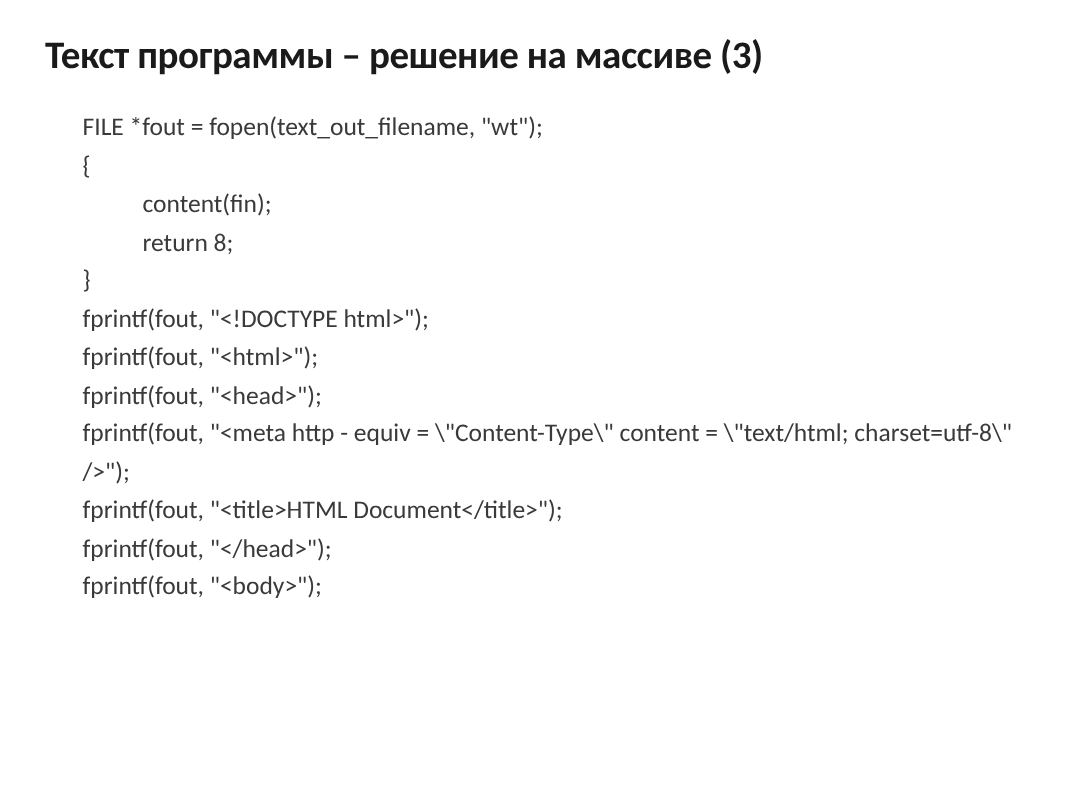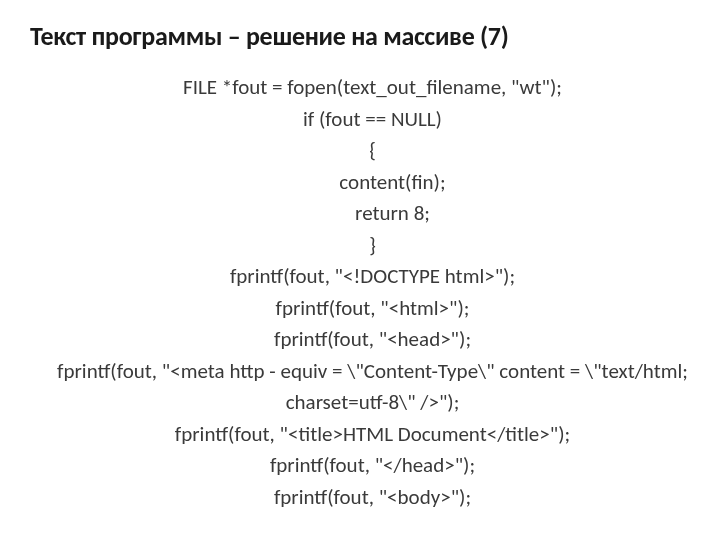--- a/index.html
+++ b/index.html
@@ -17,42 +17,40 @@
     }
     .title {
       font-weight: bold;
       font-size: 26px;
       color: #1a1a1a;
       margin-bottom: 20px;
       letter-spacing: -0.3px;
     }
     .code-block {
       padding-left: 25px;
-      font-size: 21px;
+      font-size: 17px;
       line-height: 1.5;
       color: #3a3a3a;
       font-family: Calibri, Arial, sans-serif;
-      text-align: center;
     }
     .code-line {
       white-space: pre-wrap;
       word-wrap: break-word;
     }
     .indent {
       padding-left: 40px;
     }
   </style>
 </head>
 <body>
 
-<div class="title">Текст программы – решение на массиве (7)</div>
+<div class="title">Текст программы – решение на массиве (3)</div>
 
 <div class="code-block">
   <div class="code-line">FILE *fout = fopen(text_out_filename, "wt");</div>
-  <div class="code-line">if (fout == NULL)</div>
   <div class="code-line">{</div>
   <div class="code-line indent">content(fin);</div>
   <div class="code-line indent">return 8;</div>
   <div class="code-line">}</div>
   <div class="code-line">fprintf(fout, "&lt;!DOCTYPE html&gt;");</div>
   <div class="code-line">fprintf(fout, "&lt;html&gt;");</div>
   <div class="code-line">fprintf(fout, "&lt;head&gt;");</div>
   <div class="code-line">fprintf(fout, "&lt;meta http - equiv = \"Content-Type\" content = \"text/html; charset=utf-8\" /&gt;");</div>
   <div class="code-line">fprintf(fout, "&lt;title&gt;HTML Document&lt;/title&gt;");</div>
   <div class="code-line">fprintf(fout, "&lt;/head&gt;");</div>

